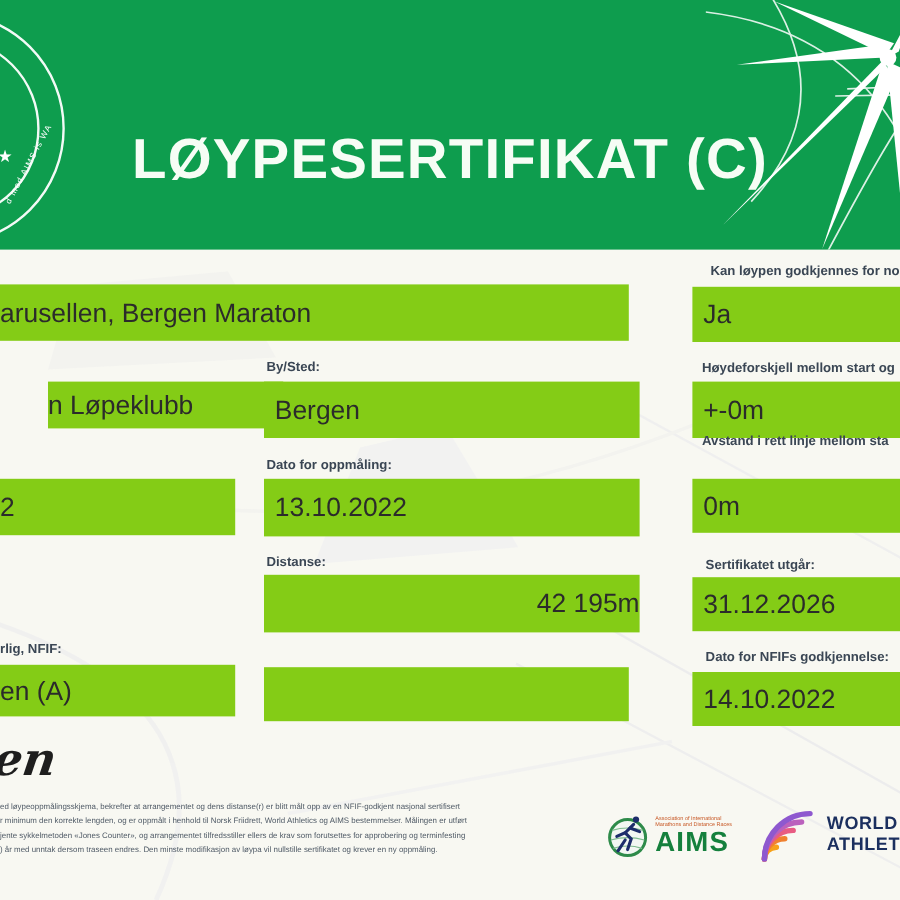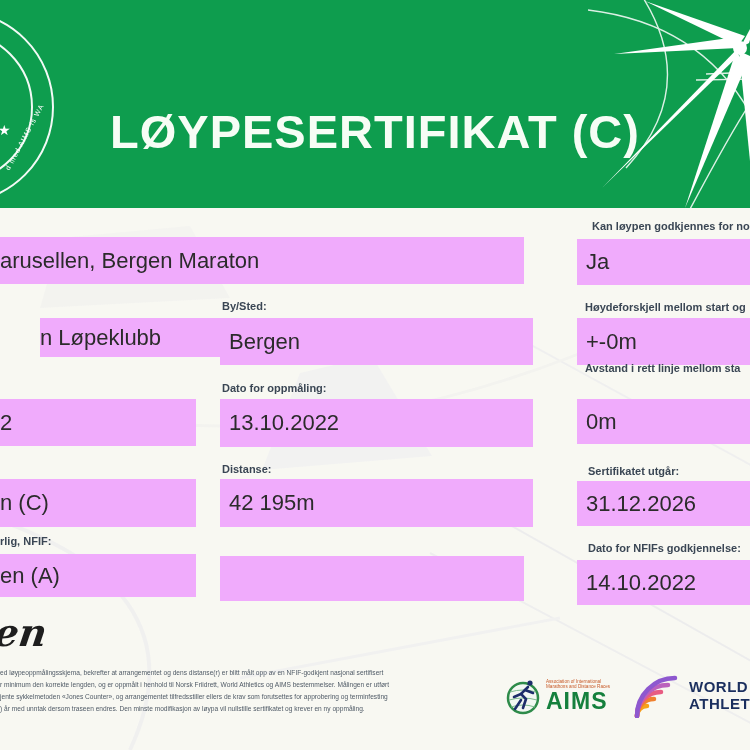--- a/index.html
+++ b/index.html
@@ -13,21 +13,21 @@
   .title.l2{top:108px;}
   .seal-ring{position:absolute;border-radius:50%;border:2.5px solid rgba(255,255,255,.95);}
   .seal-outer{width:190px;height:190px;left:-140px;top:10px;}
   .seal-inner{width:148px;height:148px;left:-119px;top:31px;border-width:2px;}
   .seal-text{position:absolute;left:4px;top:168px;color:#fff;font-size:7px;white-space:nowrap;
              transform:rotate(-62deg);transform-origin:left top;letter-spacing:1px;}
   .seal-star{position:absolute;left:-2px;top:122px;color:#fff;font-size:14px;}
   .starburst{position:absolute;left:588px;top:-4px;width:170px;height:215px;}
   
   .watermark{position:absolute;left:0;top:208px;width:750px;height:542px;}
-  .field{position:absolute;background:#f0abfc;color:#2b2b2b;font-size:22px;display:flex;
+  .field{position:absolute;background:#84cc16;color:#2b2b2b;font-size:22px;display:flex;
          align-items:center;white-space:nowrap;overflow:hidden;z-index:2;}
   .field.pad{padding-left:9px;}
   .label{position:absolute;font-size:11px;font-weight:bold;color:#3a4654;white-space:nowrap;z-index:2;}
   .signature{position:absolute;left:-5px;top:610px;font-family:"DejaVu Serif",serif;font-style:italic;
              font-weight:bold;font-size:38px;color:#1e1e1e;transform:skewX(-8deg);z-index:2;}
   .fineprint{position:absolute;left:0;top:667px;width:500px;z-index:2;color:#4f5a66;
              font-size:6.6px;line-height:12px;white-space:nowrap;overflow:hidden;}
   
   .aims{position:absolute;left:506px;top:676px;display:flex;align-items:center;z-index:2;}
   .aims-emblem{width:38px;height:40px;}
@@ -110,25 +110,22 @@
   </div>
   <div class="label" style="left:222px;top:382px;">Dato for oppmåling:</div>
   <div class="field pad" style="left:220px;top:399px;width:304px;height:48px;">
     <span>13.10.2022</span>
   </div>
   <div class="label" style="left:585px;top:362px;">Avstand i rett linje mellom sta</div>
   <div class="field pad" style="left:577px;top:399px;width:173px;height:45px;">
     <span>0m</span>
   </div>
 
-  <div class="field" style="left:0;top:479px;width:196px;height:48px;">
-    <span>n (C)</span>
-  </div>
   <div class="label" style="left:222px;top:463px;">Distanse:</div>
-  <div class="field pad" style="left:220px;top:479px;width:304px;height:48px;">
+  <div class="field pad" style="left:220px;top:479px;width:304px;height:48px;justify-content:flex-end;">
     <span>42 195m</span>
   </div>
   <div class="label" style="left:588px;top:465px;">Sertifikatet utgår:</div>
   <div class="field pad" style="left:577px;top:481px;width:173px;height:45px;">
     <span>31.12.2026</span>
   </div>
 
   <div class="label" style="left:0;top:535px;">rlig, NFIF:</div>
   <div class="field" style="left:0;top:554px;width:196px;height:43px;">
     <span>en (A)</span>

